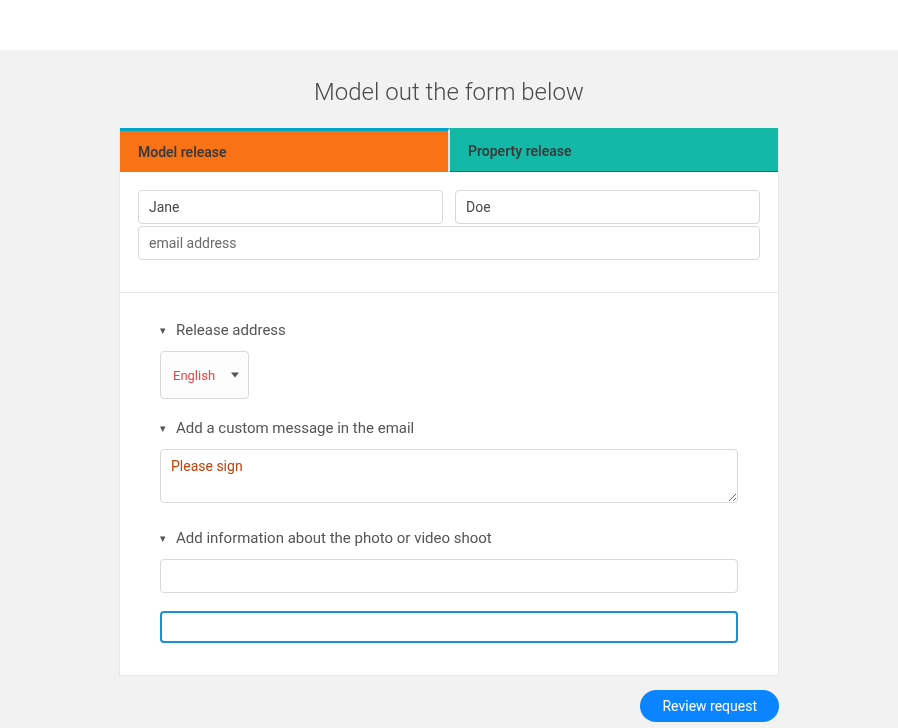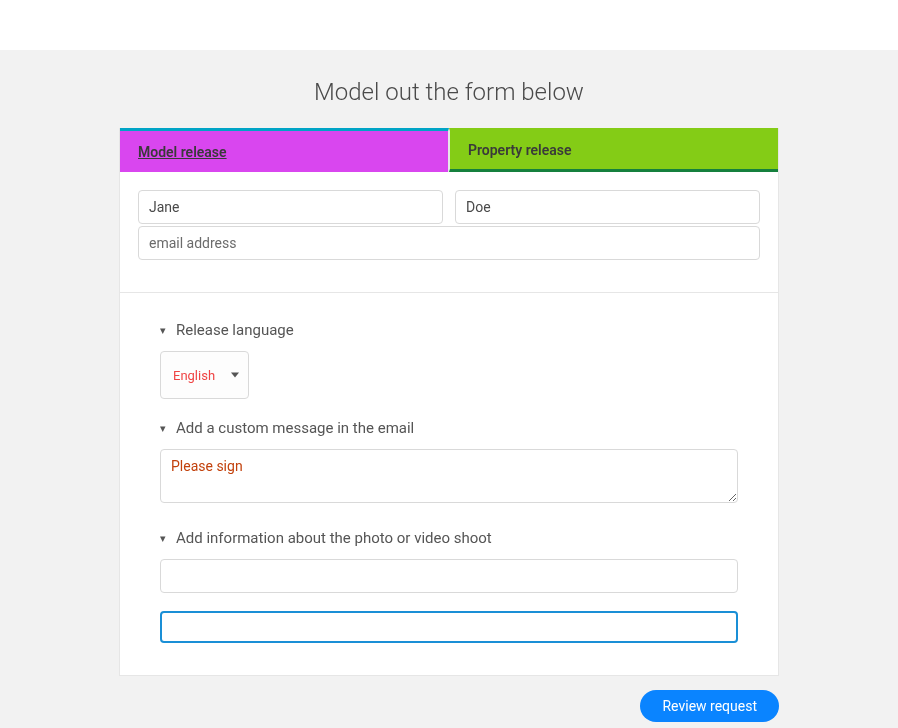--- a/index.html
+++ b/index.html
@@ -42,29 +42,28 @@
     .tab {
       flex: 1;
       display: flex;
       align-items: center;
       padding: 0 18px;
       font-size: 14px;
       font-weight: 600;
       color: #3a3a3a;
       border-top: 3px solid transparent;
       cursor: pointer;
-      background: #84cc16;
-      border-bottom: 3px solid #15803d;
+      background: #14b8a6;
+      border-bottom: 1px solid #15803d;
     }
     .tab.active {
-      background: #d946ef;
+      background: #f97316;
       border-top: 3px solid #00a4c6;
       border-bottom: none;
       border-right: 1px solid #e6e6e6;
-      text-decoration: underline;
     }
     .tab:not(.active) {
       border-left: 1px solid #e6e6e6;
     }
     .form-body {
       padding: 18px 18px 0 18px;
     }
     .row {
       display: flex;
       gap: 12px;
@@ -223,21 +222,21 @@
       </div>
       <div class="row">
         <input type="text" class="text-input" placeholder="email address" style="">
       </div>
       <div class="spacer-sm"></div>
       <div class="section-divider"></div>
 
       <div class="sections">
         <div class="collapsible-header">
           <span class="chev">▾</span>
-          <span>Release language</span>
+          <span>Release address</span>
         </div>
         <div class="select-wrap">
           <select class="select">
             <option>English</option>
           </select>
         </div>
 
         <div class="collapsible-header">
           <span class="chev">▾</span>
           <span>Add a custom message in the email</span>

